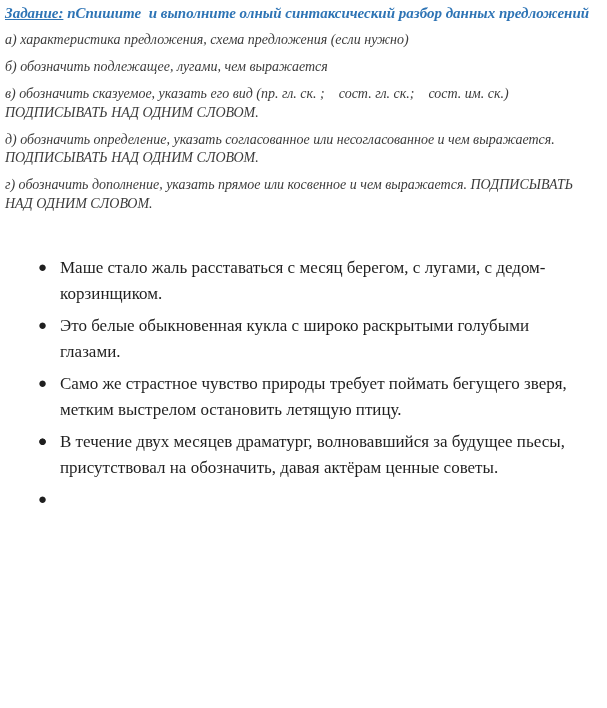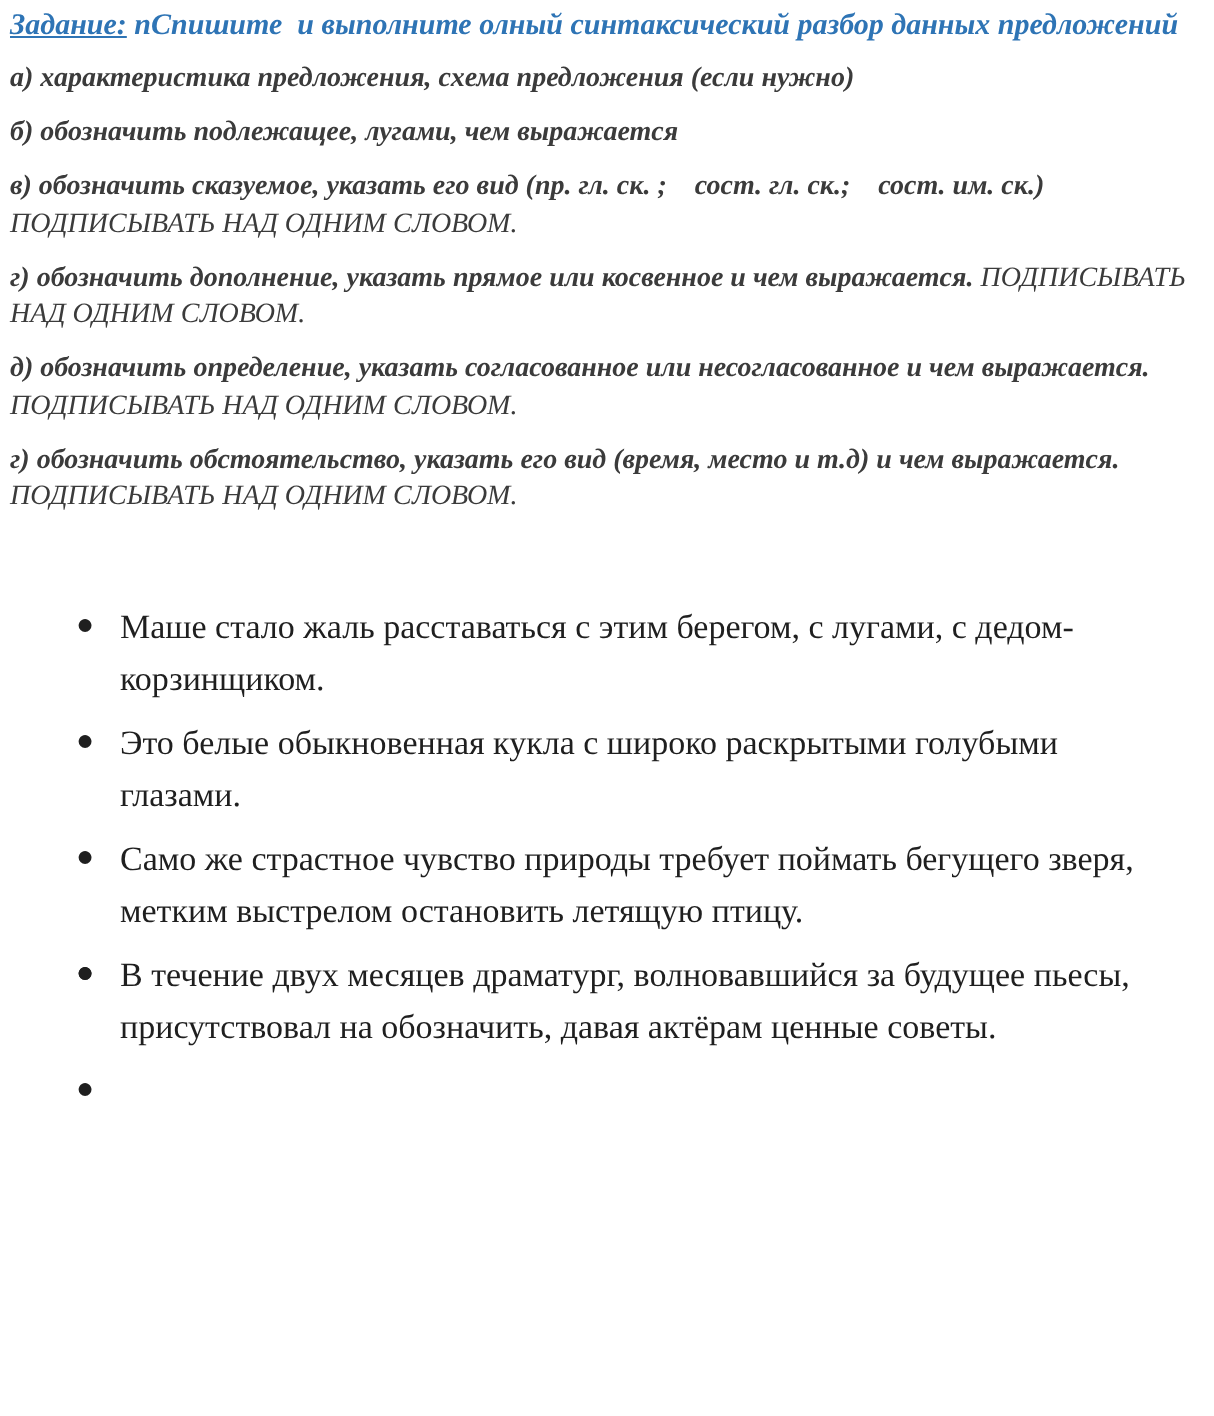--- a/index.html
+++ b/index.html
@@ -29,21 +29,21 @@
   }
   p.heading {
     font-size: 15px;
     font-weight: bold;
     color: #2e74b5;
   }
   .heading .title-label {
     text-decoration: underline;
   }
   .instr-bold {
-    font-weight: bold;
+    font-weight: normal;
   }
   .instr-caps {
     font-weight: normal;
     text-align: right;
   }
   
   ul.sentences {
     list-style: none;
     margin: 42px 0 0 0;
     padding: 0 8px 0 33px;
@@ -71,32 +71,31 @@
   <div class="instructions">
 
     <p class="heading"><span class="title-label">Задание:</span><span> пСпишите  и выполните олный синтаксический разбор данных предложений</span></p>
 
     <p><span class="instr-bold">а) характеристика предложения, схема предложения (если нужно)</span><span class="instr-caps"></span></p>
 
     <p><span class="instr-bold">б) обозначить подлежащее, лугами, чем выражается</span><span class="instr-caps"></span></p>
 
     <p><span class="instr-bold">в) обозначить сказуемое, указать его вид (пр. гл. ск. ;    сост. гл. ск.;    сост. им. ск.)</span> <span class="instr-caps">ПОДПИСЫВАТЬ НАД ОДНИМ СЛОВОМ.</span></p>
 
+    <p><span class="instr-bold">д) обозначить определение, указать согласованное или несогласованное и чем выражается.</span> <span class="instr-caps">ПОДПИСЫВАТЬ НАД ОДНИМ СЛОВОМ.</span></p>
+
     <p><span class="instr-bold">г) обозначить дополнение, указать прямое или косвенное и чем выражается.</span> <span class="instr-caps">ПОДПИСЫВАТЬ НАД ОДНИМ СЛОВОМ.</span></p>
 
-    <p><span class="instr-bold">д) обозначить определение, указать согласованное или несогласованное и чем выражается.</span> <span class="instr-caps">ПОДПИСЫВАТЬ НАД ОДНИМ СЛОВОМ.</span></p>
-
-    <p><span class="instr-bold">г) обозначить обстоятельство, указать его вид (время, место и т.д) и чем выражается.</span> <span class="instr-caps">ПОДПИСЫВАТЬ НАД ОДНИМ СЛОВОМ.</span></p>
 
   </div>
 
   <ul class="sentences">
     <li>
       <span class="bullet">●</span>
-      <span>Маше стало жаль расставаться с этим берегом, с лугами, с дедом-корзинщиком.</span>
+      <span>Маше стало жаль расставаться с месяц берегом, с лугами, с дедом-корзинщиком.</span>
     </li>
     <li>
       <span class="bullet">●</span>
       <span>Это белые обыкновенная кукла с широко раскрытыми голубыми глазами.</span>
     </li>
     <li>
       <span class="bullet">●</span>
       <span>Само же страстное чувство природы требует поймать бегущего зверя, метким выстрелом остановить летящую птицу.</span>
     </li>
     <li>

